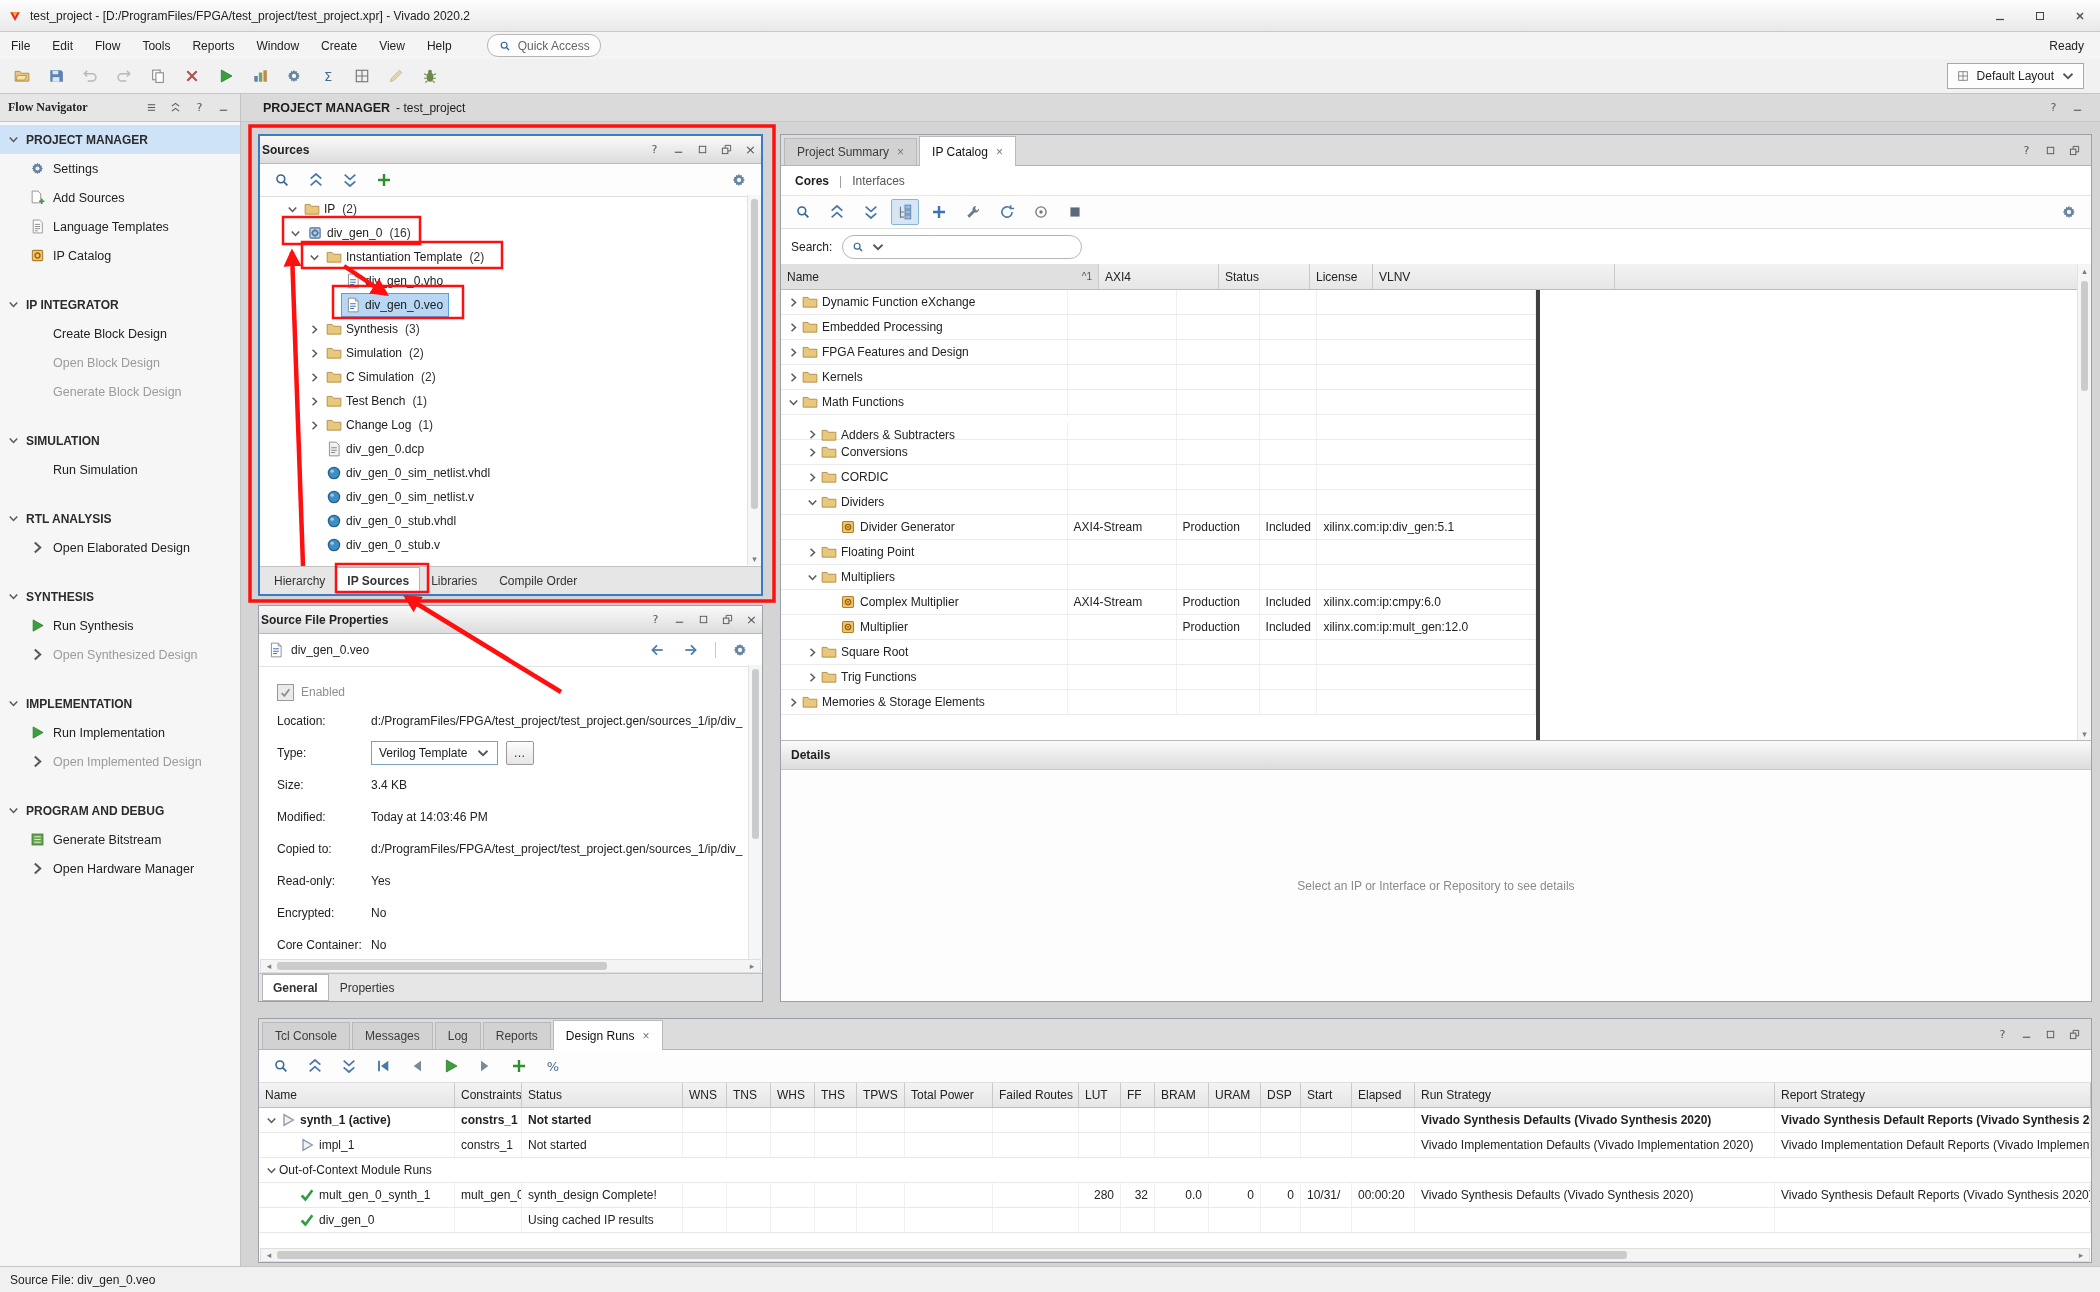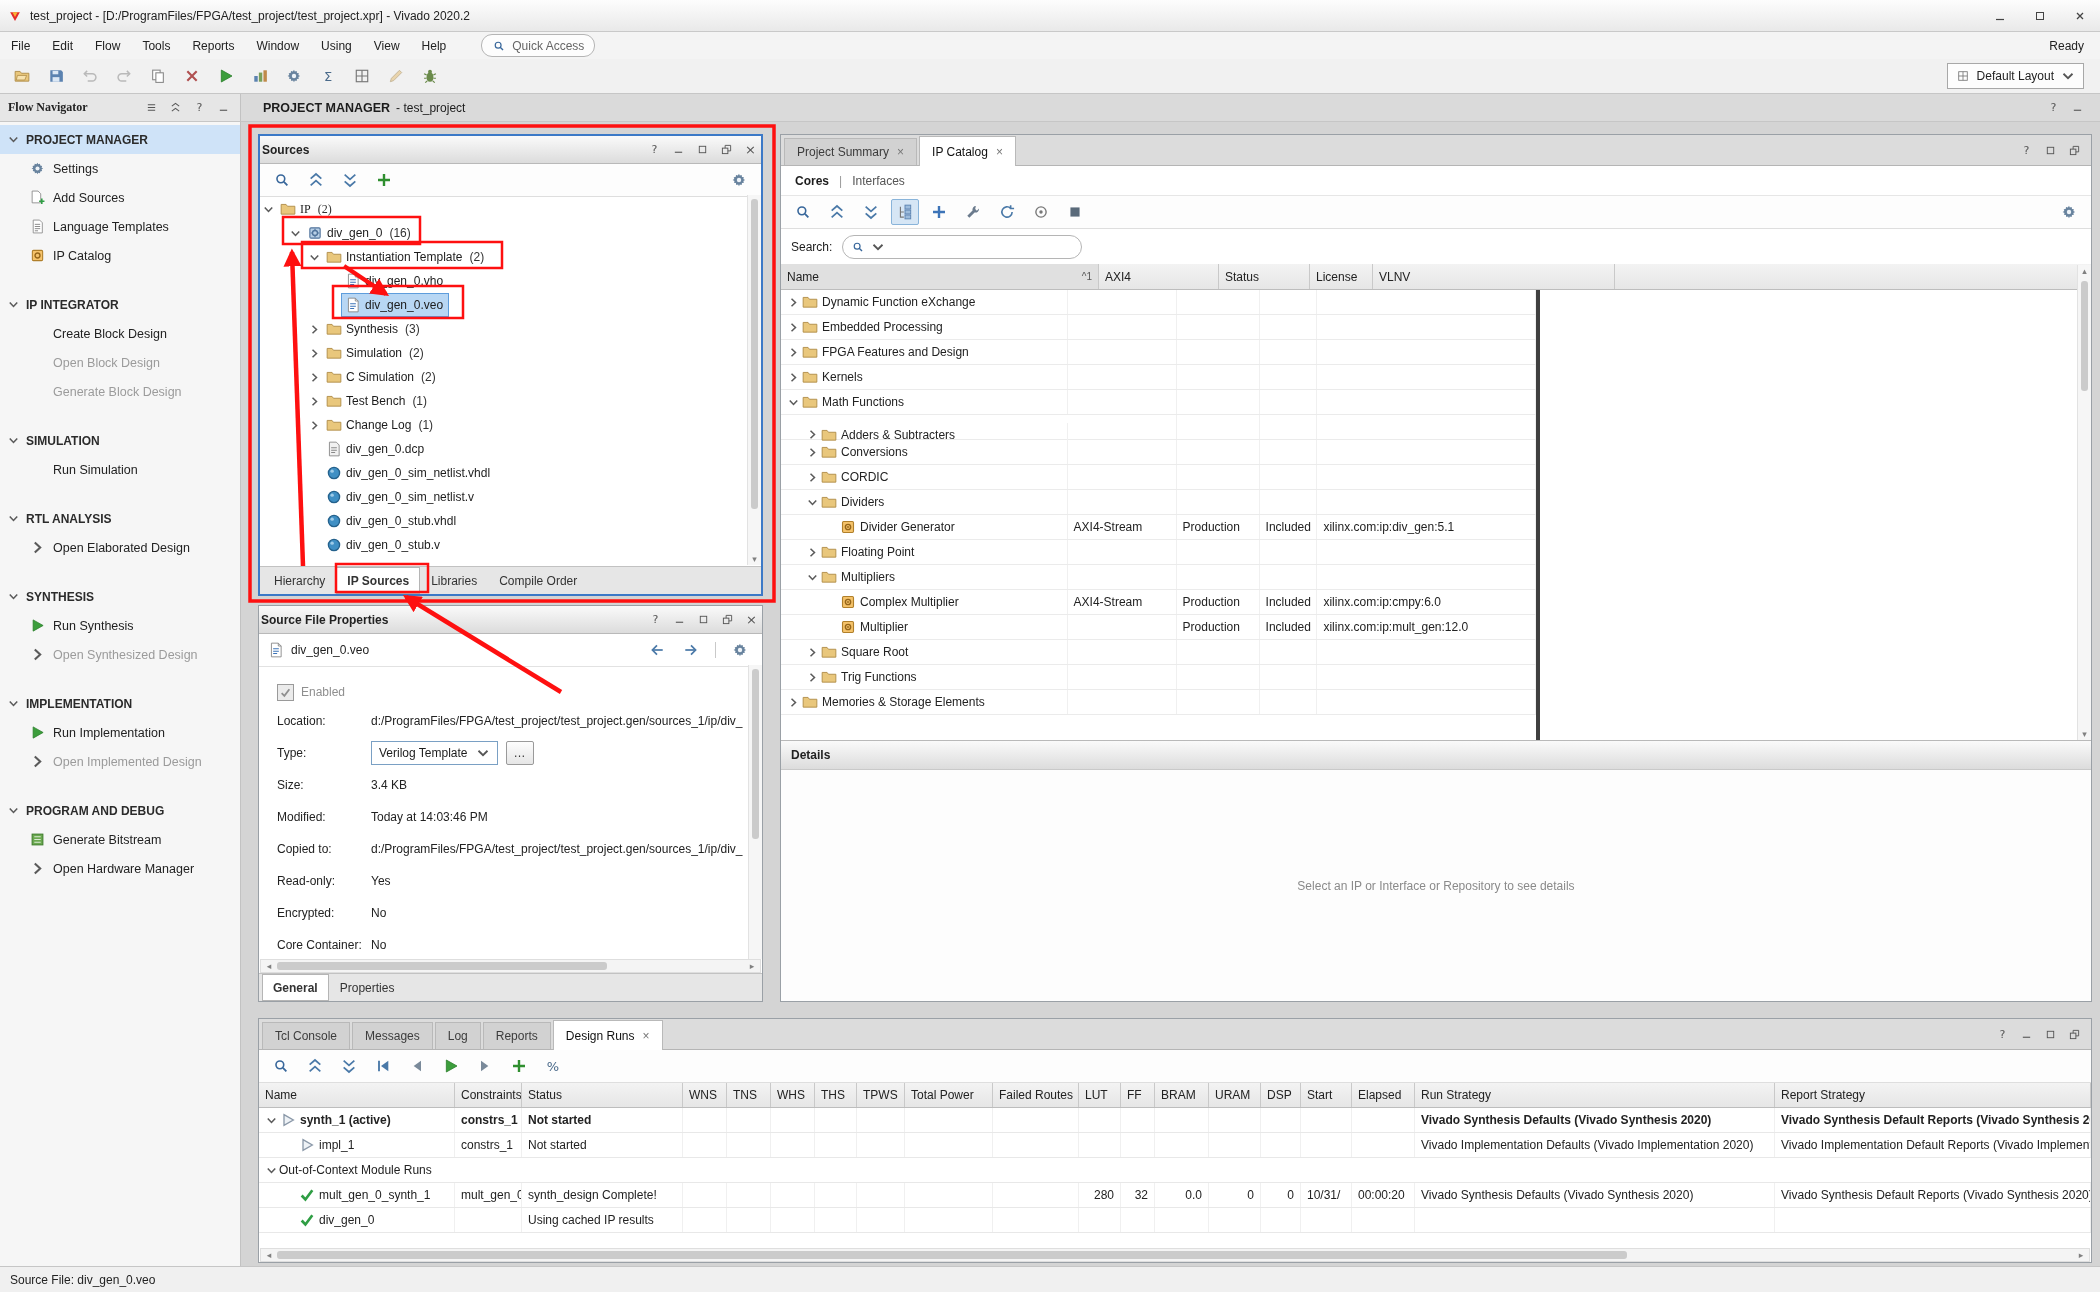--- a/index.html
+++ b/index.html
@@ -190,21 +190,21 @@
   </div>
 
   <div class="menubar">
     <span class="menu-items" id="menu-items">
         <span class="menu-item">File</span>
         <span class="menu-item">Edit</span>
         <span class="menu-item">Flow</span>
         <span class="menu-item">Tools</span>
         <span class="menu-item">Reports</span>
         <span class="menu-item">Window</span>
-        <span class="menu-item">Using</span>
+        <span class="menu-item">Create</span>
         <span class="menu-item">View</span>
         <span class="menu-item">Help</span>
       </span>
     <span class="quick-access">
       <span class="ico sm">
           <svg viewBox="0 0 14 14">
             <circle cx="6" cy="6" r="3.4" fill="none" stroke="#38679b" stroke-width="1.4"></circle>
             <path d="M8.7 8.7l3 3" stroke="#38679b" stroke-width="1.6"></path>
           </svg>
         </span>
@@ -625,21 +625,21 @@
       <span class="tbtn">
           <span class="ico">
             <svg viewBox="0 0 14 14">
               <path d="M7 1.6l.7 1.5 1.6-.5.3 1.7 1.7.3-.5 1.6 1.5.8-1.5.8.5 1.6-1.7.3-.3 1.7-1.6-.5-.7 1.5-.8-1.5-1.6.5-.3-1.7-1.7-.3.5-1.6L1.4 7l1.5-.8-.5-1.6 1.7-.3.3-1.7 1.6.5z" fill="#68839e"></path>
               <circle cx="7" cy="7" r="1.9" fill="#eef3f8"></circle>
             </svg>
           </span>
         </span>
     </div>
     <div class="tree" id="sources-tree">
-        <div class="tree-row" style="padding-left: 0; font-family: Liberation Serif, serif;">
+        <div class="tree-row" style="padding-left: 24px;">
           <span class="tw-exp">
             <svg viewBox="0 0 10 10">
               <path d="M1.6 3.2L5 6.8 8.4 3.2" fill="none" stroke="#5a5a5a" stroke-width="1.4"></path>
             </svg>
           </span>
           <span class="tree-sel">
             <span class="ico">
               <svg viewBox="0 0 14 13">
                 <path d="M1 2.5h4.3l1.2 1.6H13V11H1z" fill="#e9c77c" stroke="#af8c48" stroke-width="0.8"></path>
               </svg>

